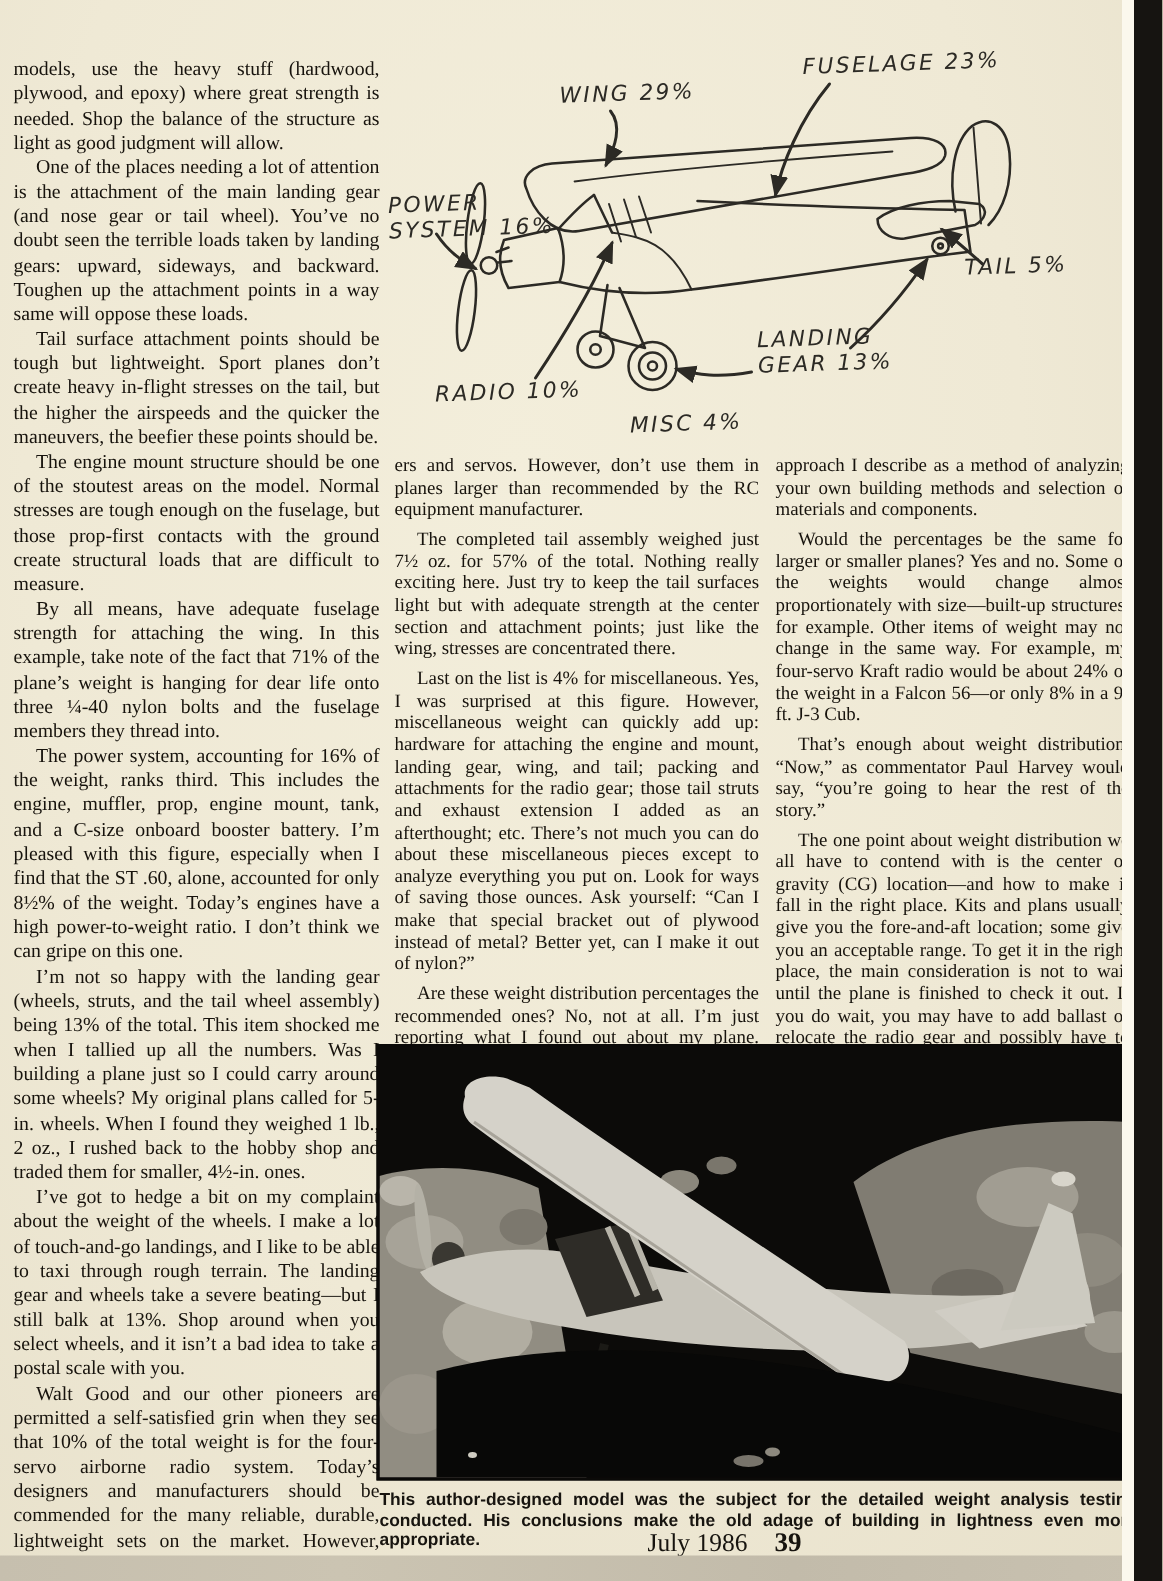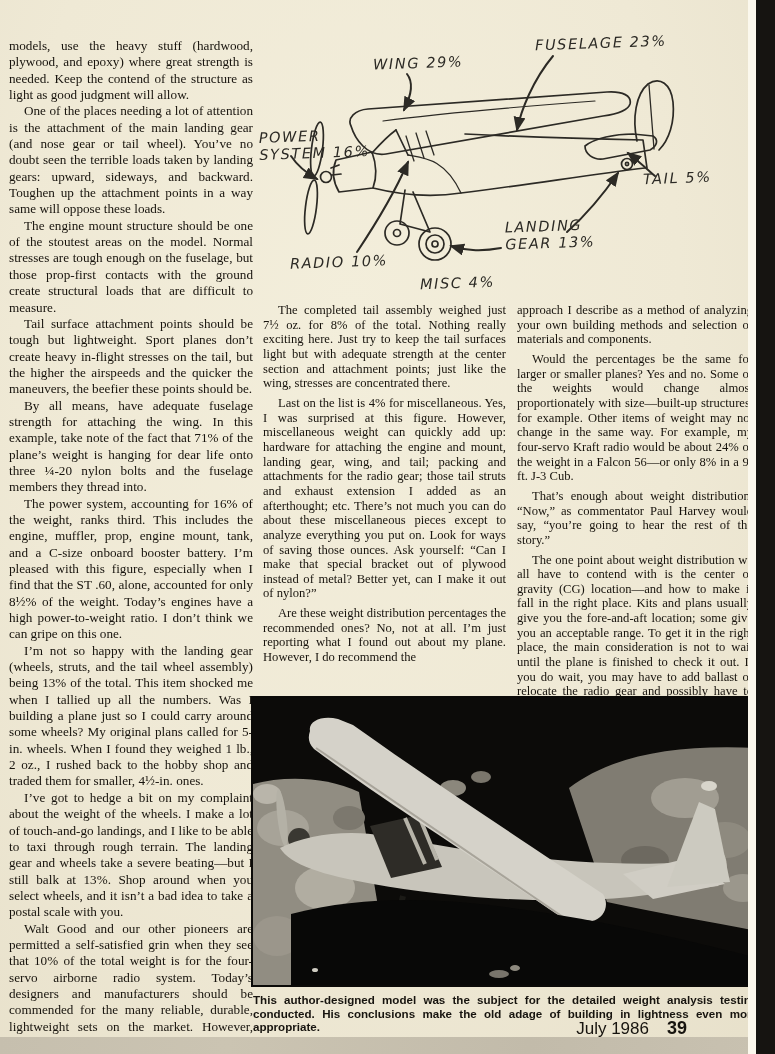--- a/index.html
+++ b/index.html
@@ -41,36 +41,36 @@
   
   .photo{position:absolute;left:251px;top:696px;width:508px;height:291px;
     border:2px solid #0b0a08;background:#0c0b09;box-sizing:border-box;}
   .photo svg{display:block;width:100%;height:100%;}
   .caption{
     position:absolute;left:253px;top:993px;width:505px;
     font-family:"Liberation Sans", sans-serif;font-weight:bold;
     font-size:11.6px;line-height:13.5px;text-align:justify;color:#17140f;
   }
   .footer{
-    position:absolute;left:239px;top:1018px;width:448px;text-align:right;
-    font-family:Liberation Sans, sans-serif;font-size:17px;color:#17140f;
+    position:absolute;left:259px;top:1018px;width:448px;text-align:center;
+    font-family:Liberation Serif, serif;font-size:17px;color:#17140f;
   }
   .footer .pageno{font-weight:bold;margin-left:18px;font-size:18px;}
 </style>
 </head>
 <body>
 
 <div class="paper">
 
   <div class="col col-left">
-    <p class="noindent">models, use the heavy stuff (hardwood, plywood, and epoxy) where great strength is needed. Keep the contend of the structure as light as good judgment will allow.</p>
+    <p class="noindent">models, use the heavy stuff (hardwood, plywood, and epoxy) where great strength is needed. Shop the balance of the structure as light as good judgment will allow.</p>
     <p>One of the places needing a lot of attention is the attachment of the main landing gear (and nose gear or tail wheel). You’ve no doubt seen the terrible loads taken by landing gears: upward, sideways, and backward. Toughen up the attachment points in a way same will oppose these loads.</p>
+    <p>Tail surface attachment points should be tough but lightweight. Sport planes don’t create heavy in-flight stresses on the tail, but the higher the airspeeds and the quicker the maneuvers, the beefier these points should be.</p>
     <p>The engine mount structure should be one of the stoutest areas on the model. Normal stresses are tough enough on the fuselage, but those prop-first contacts with the ground create structural loads that are difficult to measure.</p>
-    <p>Tail surface attachment points should be tough but lightweight. Sport planes don’t create heavy in-flight stresses on the tail, but the higher the airspeeds and the quicker the maneuvers, the beefier these points should be.</p>
-    <p>By all means, have adequate fuselage strength for attaching the wing. In this example, take note of the fact that 71% of the plane’s weight is hanging for dear life onto three ¼-20 nylon bolts and the fuselage members they thread into.</p>
+    <p>By all means, have adequate fuselage strength for attaching the wing. In this example, take note of the fact that 71% of the plane’s weight is hanging for dear life onto three ¼-40 nylon bolts and the fuselage members they thread into.</p>
     <p>The power system, accounting for 16% of the weight, ranks third. This includes the engine, muffler, prop, engine mount, tank, and a C-size onboard booster battery. I’m pleased with this figure, especially when I find that the ST .60, alone, accounted for only 8½% of the weight. Today’s engines have a high power-to-weight ratio. I don’t think we can gripe on this one.</p>
     <p>I’m not so happy with the landing gear (wheels, struts, and the tail wheel assembly) being 13% of the total. This item shocked me when I tallied up all the numbers. Was I building a plane just so I could carry around some wheels? My original plans called for 5-in. wheels. When I found they weighed 1 lb., 2 oz., I rushed back to the hobby shop and traded them for smaller, 4½-in. ones.</p>
     <p>I’ve got to hedge a bit on my complaint about the weight of the wheels. I make a lot of touch-and-go landings, and I like to be able to taxi through rough terrain. The landing gear and wheels take a severe beating—but I still balk at 13%. Shop around when you select wheels, and it isn’t a bad idea to take a postal scale with you.</p>
     <p>Walt Good and our other pioneers are permitted a self-satisfied grin when they see that 10% of the total weight is for the four-servo airborne radio system. Today’s designers and manufacturers should be commended for the many reliable, durable, lightweight sets on the market. However, even in this area you can save some weight by shopping around and comparing radio specifications. Excellent airborne units are offered that have small, lightweight receiv-</p>
   </div>
 
   <div class="diagram">
     <svg viewBox="0 0 502 280">
       <defs>
         <marker id="ah" markerWidth="9" markerHeight="8" refX="6.5" refY="3" orient="auto">
@@ -129,21 +129,22 @@
     <div class="hand" style="left:4px;top:106px;">POWER
 SYSTEM 16%</div>
     <div class="hand" style="left:35px;top:232px;">RADIO 10%</div>
     <div class="hand" style="left:165px;top:253px;">MISC 4%</div>
     <div class="hand" style="left:250px;top:196px;">LANDING
  GEAR 13%</div>
     <div class="hand" style="left:388px;top:148px;">TAIL 5%</div>
   </div>
 
   <div class="col col-mid">
-    <p>The completed tail assembly weighed just 7½ oz. for 8% of the total. Nothing really exciting here. Just try to keep the tail surfaces light but with adequate strength at the center section and attachment points; just like the wing, stresses are concentrated there.</p>
+    <p class="noindent">ers and servos. However, don’t use them in planes larger than recommended by the RC equipment manufacturer.</p>
+    <p>The completed tail assembly weighed just 7½ oz. for 57% of the total. Nothing really exciting here. Just try to keep the tail surfaces light but with adequate strength at the center section and attachment points; just like the wing, stresses are concentrated there.</p>
     <p>Last on the list is 4% for miscellaneous. Yes, I was surprised at this figure. However, miscellaneous weight can quickly add up: hardware for attaching the engine and mount, landing gear, wing, and tail; packing and attachments for the radio gear; those tail struts and exhaust extension I added as an afterthought; etc. There’s not much you can do about these miscellaneous pieces except to analyze everything you put on. Look for ways of saving those ounces. Ask yourself: “Can I make that special bracket out of plywood instead of metal? Better yet, can I make it out of nylon?”</p>
     <p>Are these weight distribution percentages the recommended ones? No, not at all. I’m just reporting what I found out about my plane. However, I do recommend the</p>
   </div>
 
   <div class="col col-right">
     <p class="noindent">approach I describe as a method of analyzing your own building methods and selection of materials and components.</p>
     <p>Would the percentages be the same for larger or smaller planes? Yes and no. Some of the weights would change almost proportionately with size—built-up structures, for example. Other items of weight may not change in the same way. For example, my four-servo Kraft radio would be about 24% of the weight in a Falcon 56—or only 8% in a 9-ft. J-3 Cub.</p>
     <p><span class="bold">That’s enough</span><span> about weight distribution. “Now,” as commentator Paul Harvey would say, “you’re going to hear the rest of the story.”</span></p>
     <p>The one point about weight distribution we all have to contend with is the center of gravity (CG) location—and how to make it fall in the right place. Kits and plans usually give you the fore-and-aft location; some give you an acceptable range. To get it in the right place, the main consideration is not to wait until the plane is finished to check it out. If you do wait, you may have to add ballast or relocate the radio gear and possibly have to change some pushrod</p>
   </div>

